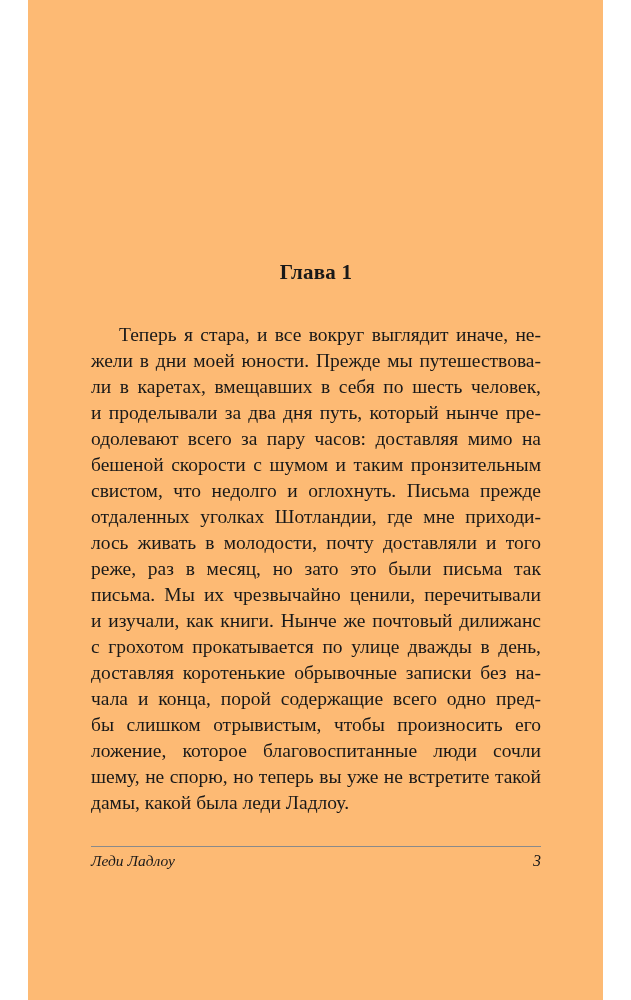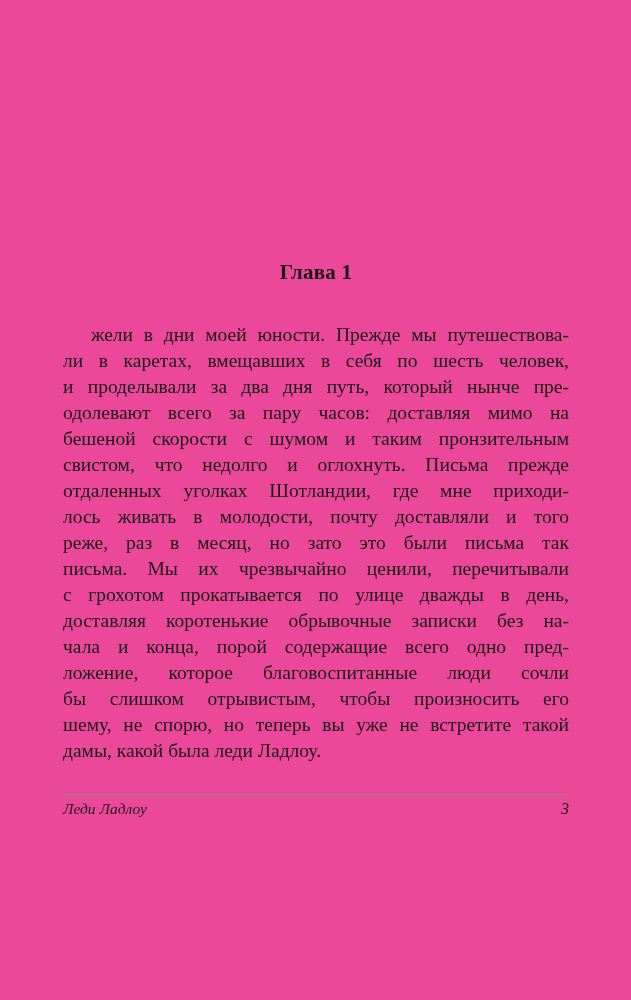--- a/index.html
+++ b/index.html
@@ -2,24 +2,24 @@
 <html><head>
 <meta charset="utf-8">
 <style>
   html, body {
     margin: 0;
     padding: 0;
     background: #ffffff;
   }
   .page {
     position: relative;
-    width: 631px;
+    width: 575px;
     height: 1000px;
     margin: 0 auto;
-    background: #ec4899;
+    background: #fdba74;
     box-sizing: border-box;
     padding: 260px 62px 0 63px;
     font-family: "Liberation Serif", "DejaVu Serif", serif;
     color: #191919;
     overflow: hidden;
   }
   .chapter-title {
     margin: 0 0 37px 0;
     text-align: center;
     font-size: 21px;
@@ -62,35 +62,37 @@
   }
 </style>
 </head>
 <body>
 
 <div class="page">
 
   <h1 class="chapter-title">Глава 1</h1>
 
   <div class="body-text">
+      <div class="body-line">Теперь я стара, и все вокруг выглядит иначе, не-</div>
       <div class="body-line">жели в дни моей юности. Прежде мы путешествова-</div>
       <div class="body-line">ли в каретах, вмещавших в себя по шесть человек,</div>
       <div class="body-line">и проделывали за два дня путь, который нынче пре-</div>
       <div class="body-line">одолевают всего за пару часов: доставляя мимо на</div>
       <div class="body-line">бешеной скорости с шумом и таким пронзительным</div>
       <div class="body-line">свистом, что недолго и оглохнуть. Письма прежде</div>
       <div class="body-line">отдаленных уголках Шотландии, где мне приходи-</div>
       <div class="body-line">лось живать в молодости, почту доставляли и того</div>
       <div class="body-line">реже, раз в месяц, но зато это были письма так</div>
       <div class="body-line">письма. Мы их чрезвычайно ценили, перечитывали</div>
+      <div class="body-line">и изучали, как книги. Нынче же почтовый дилижанс</div>
       <div class="body-line">с грохотом прокатывается по улице дважды в день,</div>
       <div class="body-line">доставляя коротенькие обрывочные записки без на-</div>
       <div class="body-line">чала и конца, порой содержащие всего одно пред-</div>
+      <div class="body-line">бы слишком отрывистым, чтобы произносить его</div>
       <div class="body-line">ложение, которое благовоспитанные люди сочли</div>
-      <div class="body-line">бы слишком отрывистым, чтобы произносить его</div>
       <div class="body-line">шему, не спорю, но теперь вы уже не встретите такой</div>
       <div class="body-line">дамы, какой была леди Ладлоу.</div>
     </div>
 
   <div class="footer">
     <span class="running-title">Леди Ладлоу</span>
     <span class="page-number">3</span>
   </div>
 
 </div>

